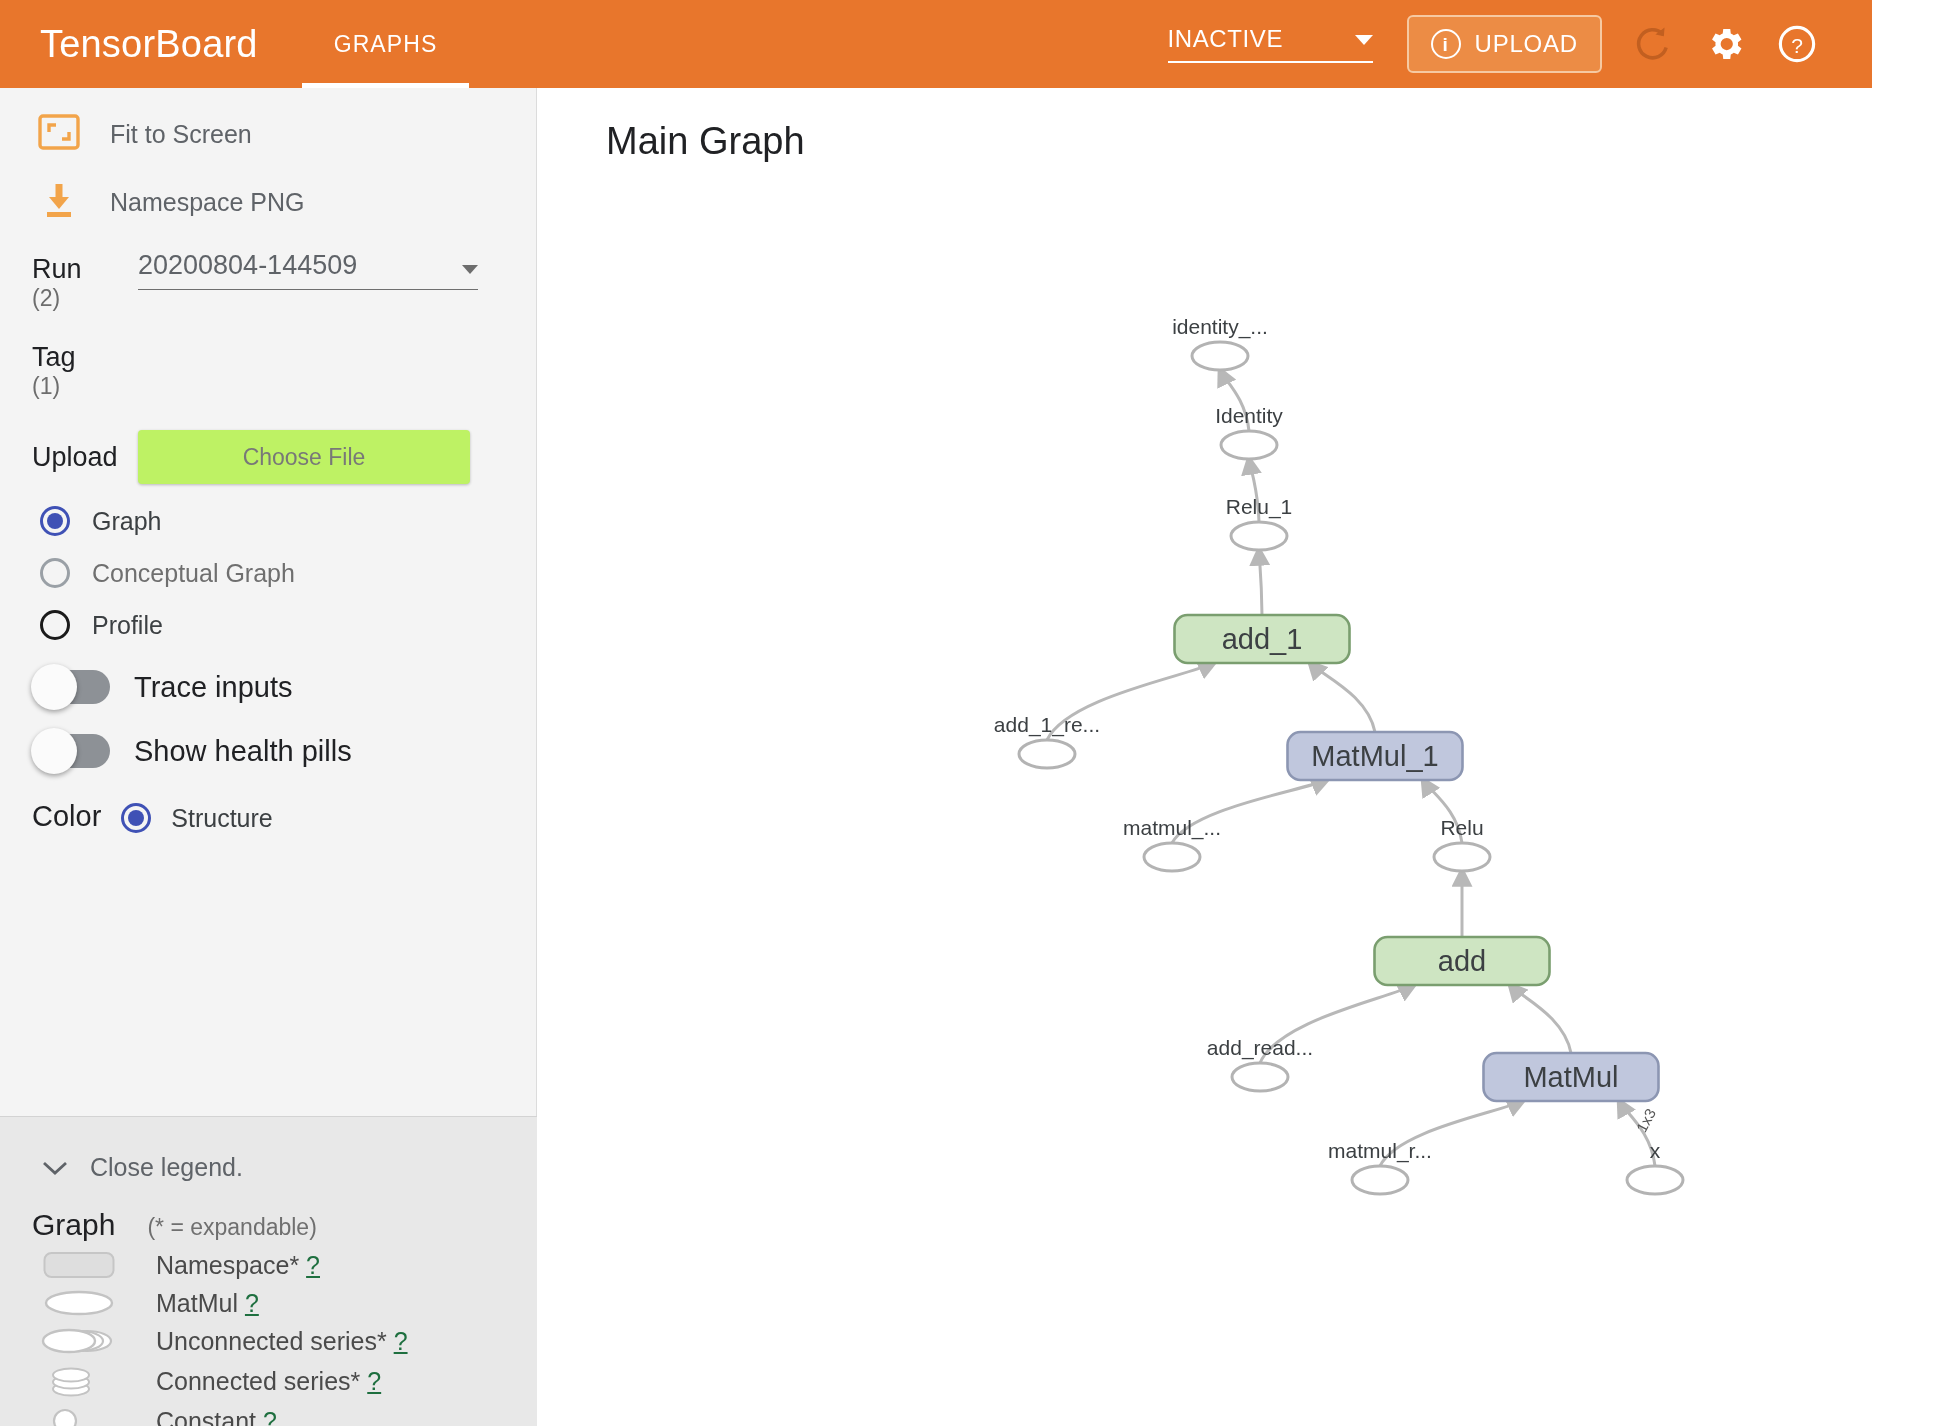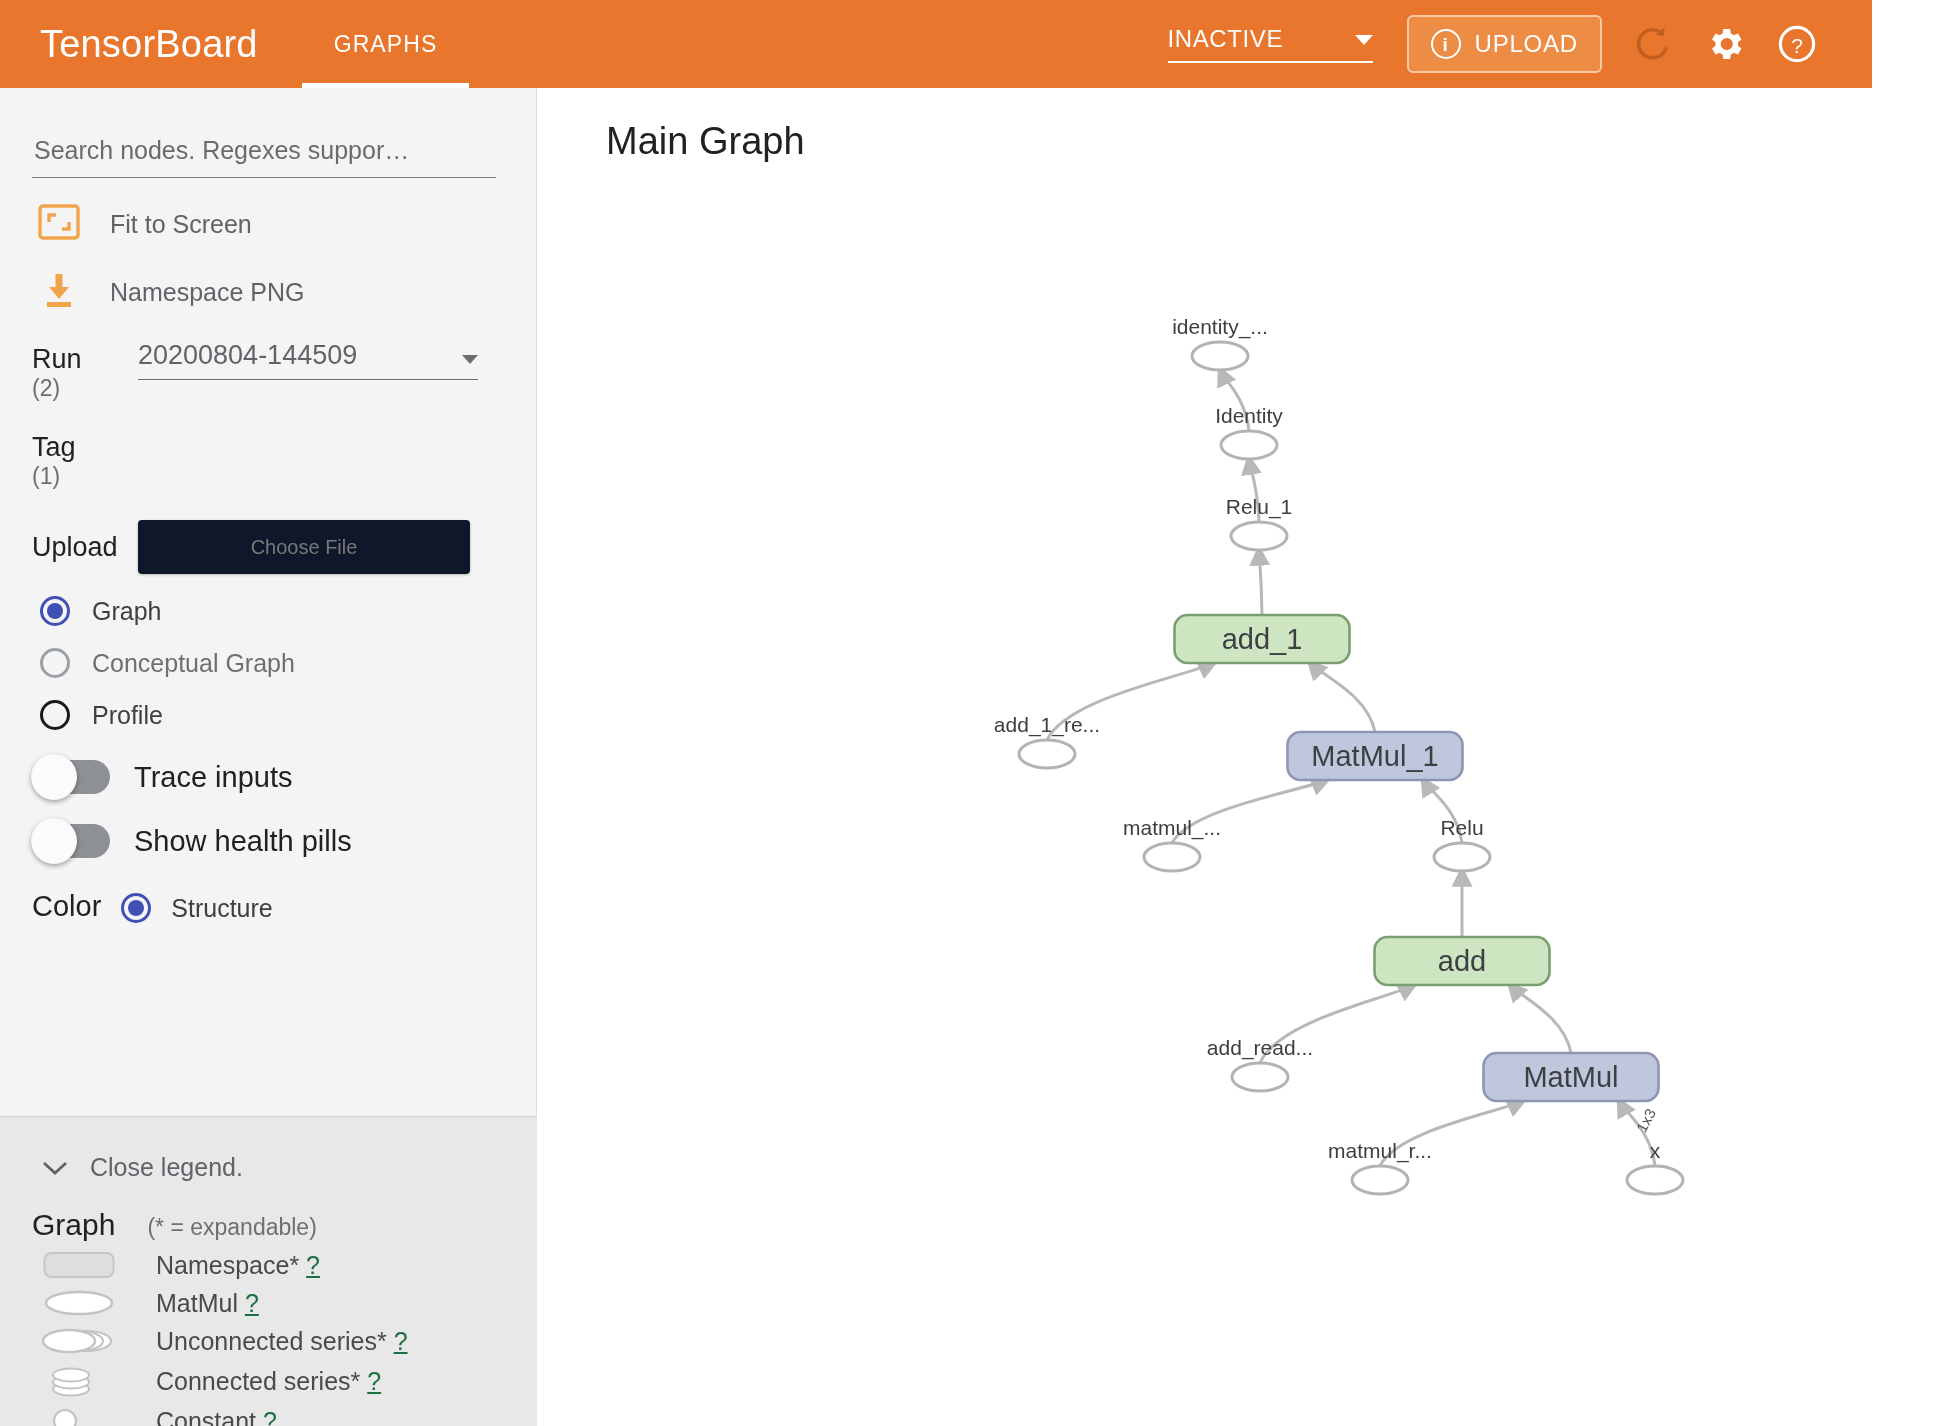--- a/index.html
+++ b/index.html
@@ -94,24 +94,24 @@
   .field-value { font-size: 27px; color: #5f6368; }
   .caret-dark {
     width: 0; height: 0; margin-left: auto; margin-bottom: 7px;
     border-left: 8px solid transparent; border-right: 8px solid transparent;
     border-top: 9px solid #6d6d6d;
   }
 
   .upload-row { display:flex; align-items:center; padding: 30px 0 0 32px; }
   .upload-label { font-size: 27px; color:#202124; width: 106px; }
   .choose-file {
-    width: 332px; height: 54px; background: #0f172a;
+    width: 332px; height: 54px; background: #bef264;
     border-radius: 4px; box-shadow: 0 1px 3px rgba(0,0,0,.24);
     display:flex; align-items:center; justify-content:center;
-    font-size: 20px; color:#787878; cursor: pointer;
+    font-size: 23px; color:#787878; cursor: pointer;
   }
 
   .radio-row { display:flex; align-items:center; gap: 22px; padding: 22px 0 0 40px; cursor: pointer; }
   .radio {
     width: 30px; height: 30px; border-radius: 50%;
     border: 3px solid #9aa0a6; position: relative; flex: none; background: transparent;
   }
   .radio.checked { border-color: #3f51b5; }
   .radio.checked::after {
     content:""; position:absolute; left: 50%; top: 50%;
@@ -198,23 +198,20 @@
       </svg>
     </span>
   </div>
 </div>
 
 <div class="body-area">
 
   <div class="sidebar">
     <div class="sidebar-top">
 
-      <div class="search-wrap">
-        <input class="search-input" value="" placeholder="Search nodes. Regexes suppor…" style="">
-      </div>
 
       <div class="action-row">
         <span>
           <svg width="42" height="36" viewBox="0 0 42 36">
             <rect x="2" y="2" width="38" height="32" rx="3" fill="none" stroke="#f2a44a" stroke-width="3.4"></rect>
             <path d="M11 18 V11 H18" fill="none" stroke="#f2a44a" stroke-width="3.4"></path>
             <path d="M31 18 V25 H24" fill="none" stroke="#f2a44a" stroke-width="3.4"></path>
           </svg>
         </span>
         <span class="action-label">Fit to Screen</span>

